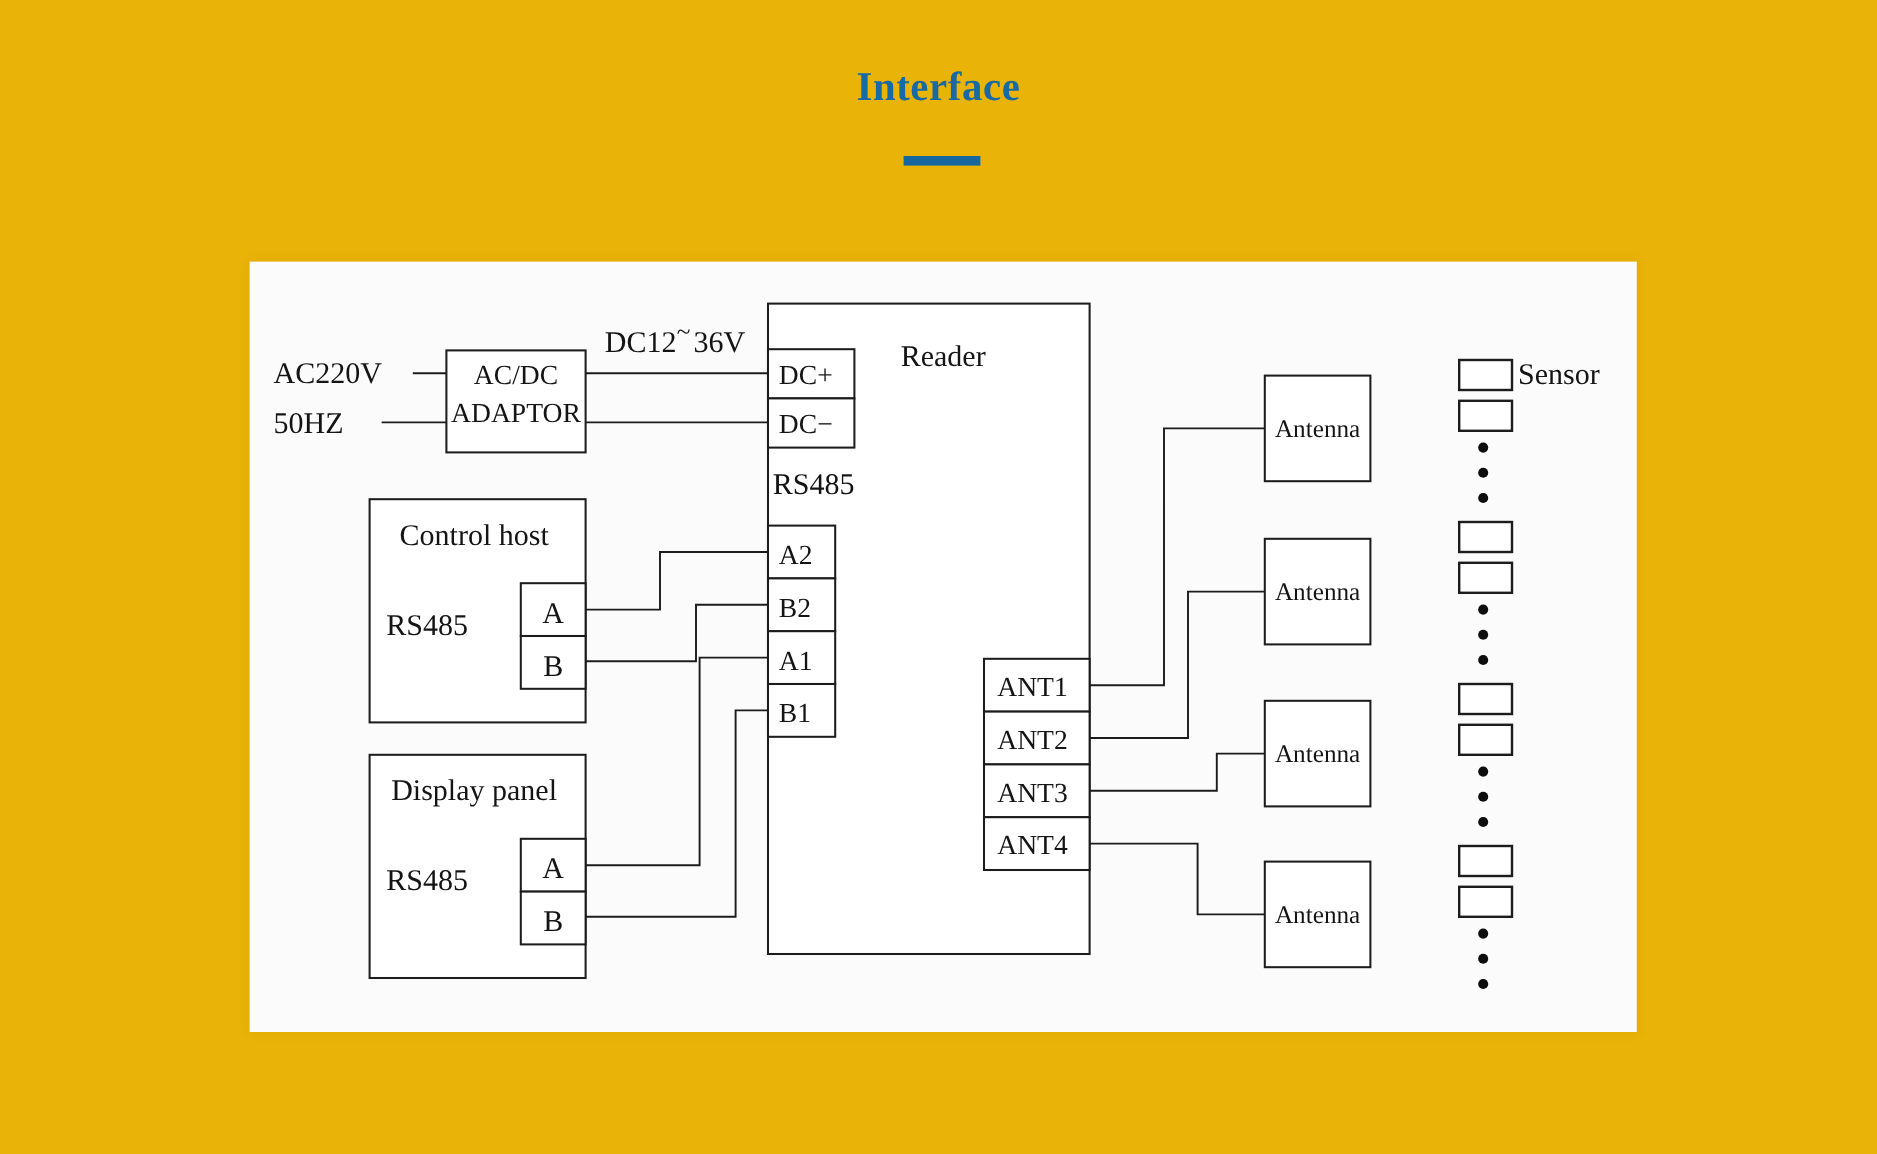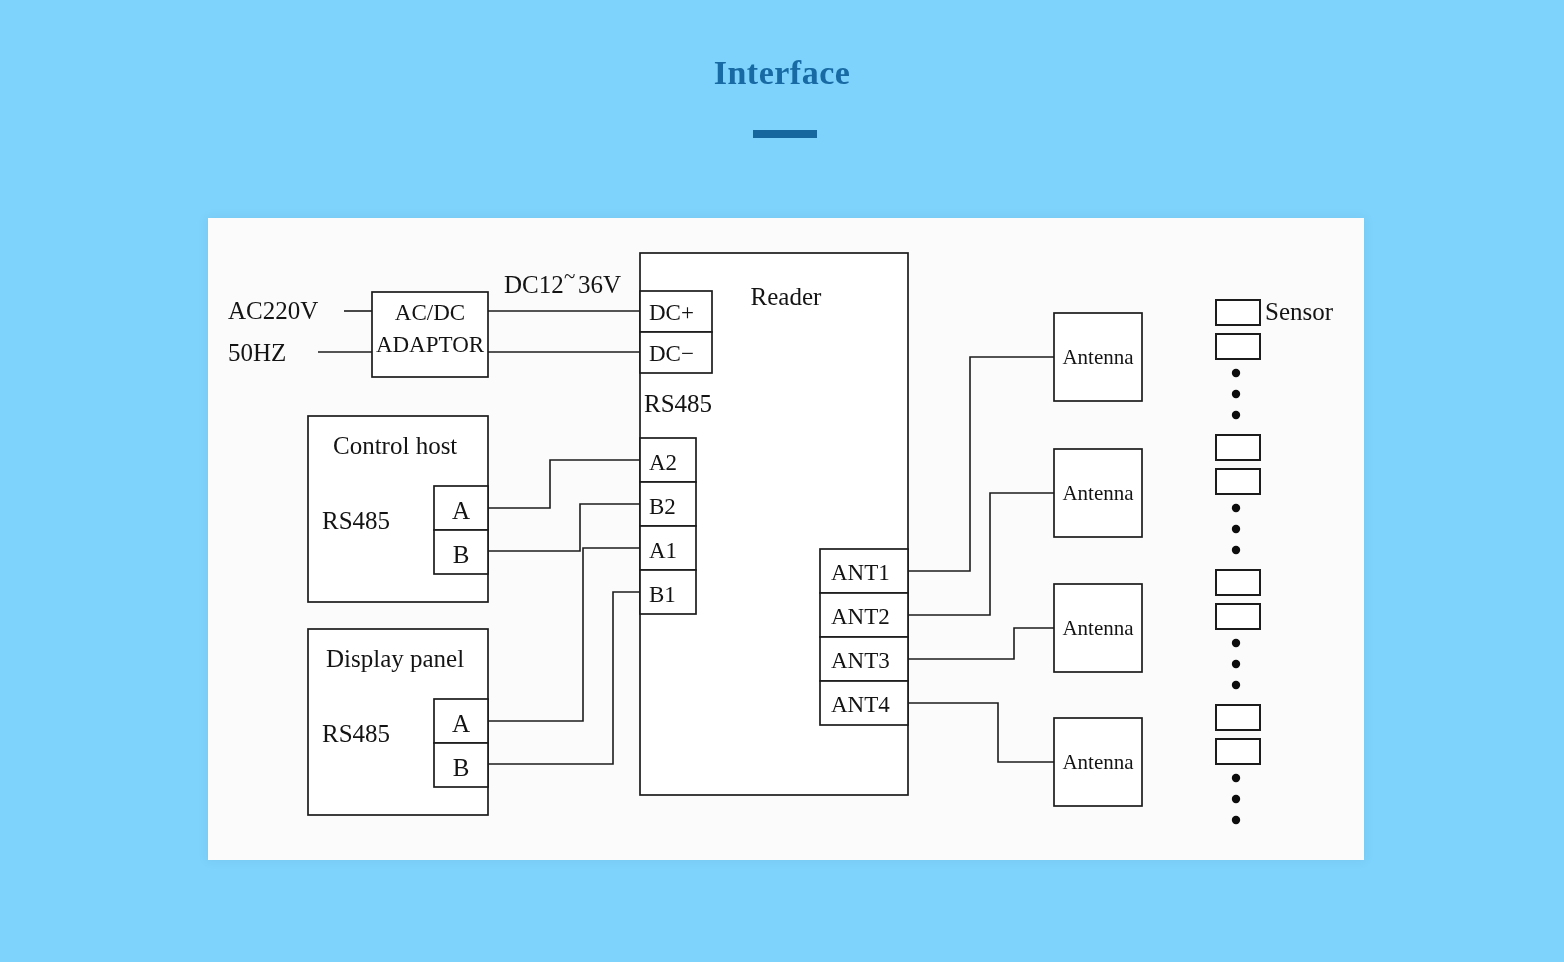--- a/index.html
+++ b/index.html
@@ -11,21 +11,21 @@
     width: 1564px;
     height: 962px;
     font-family: "Liberation Serif", "DejaVu Serif", serif;
     overflow: hidden;
     position: relative;
   }
   #page {
     position: relative;
     width: 1564px;
     height: 962px;
-    background: #7dd3fc;
+    background: #eab308;
   }
 
   
   #header {
     position: absolute;
     left: 0;
     top: 0;
     width: 1564px;
     height: 200px;
   }

